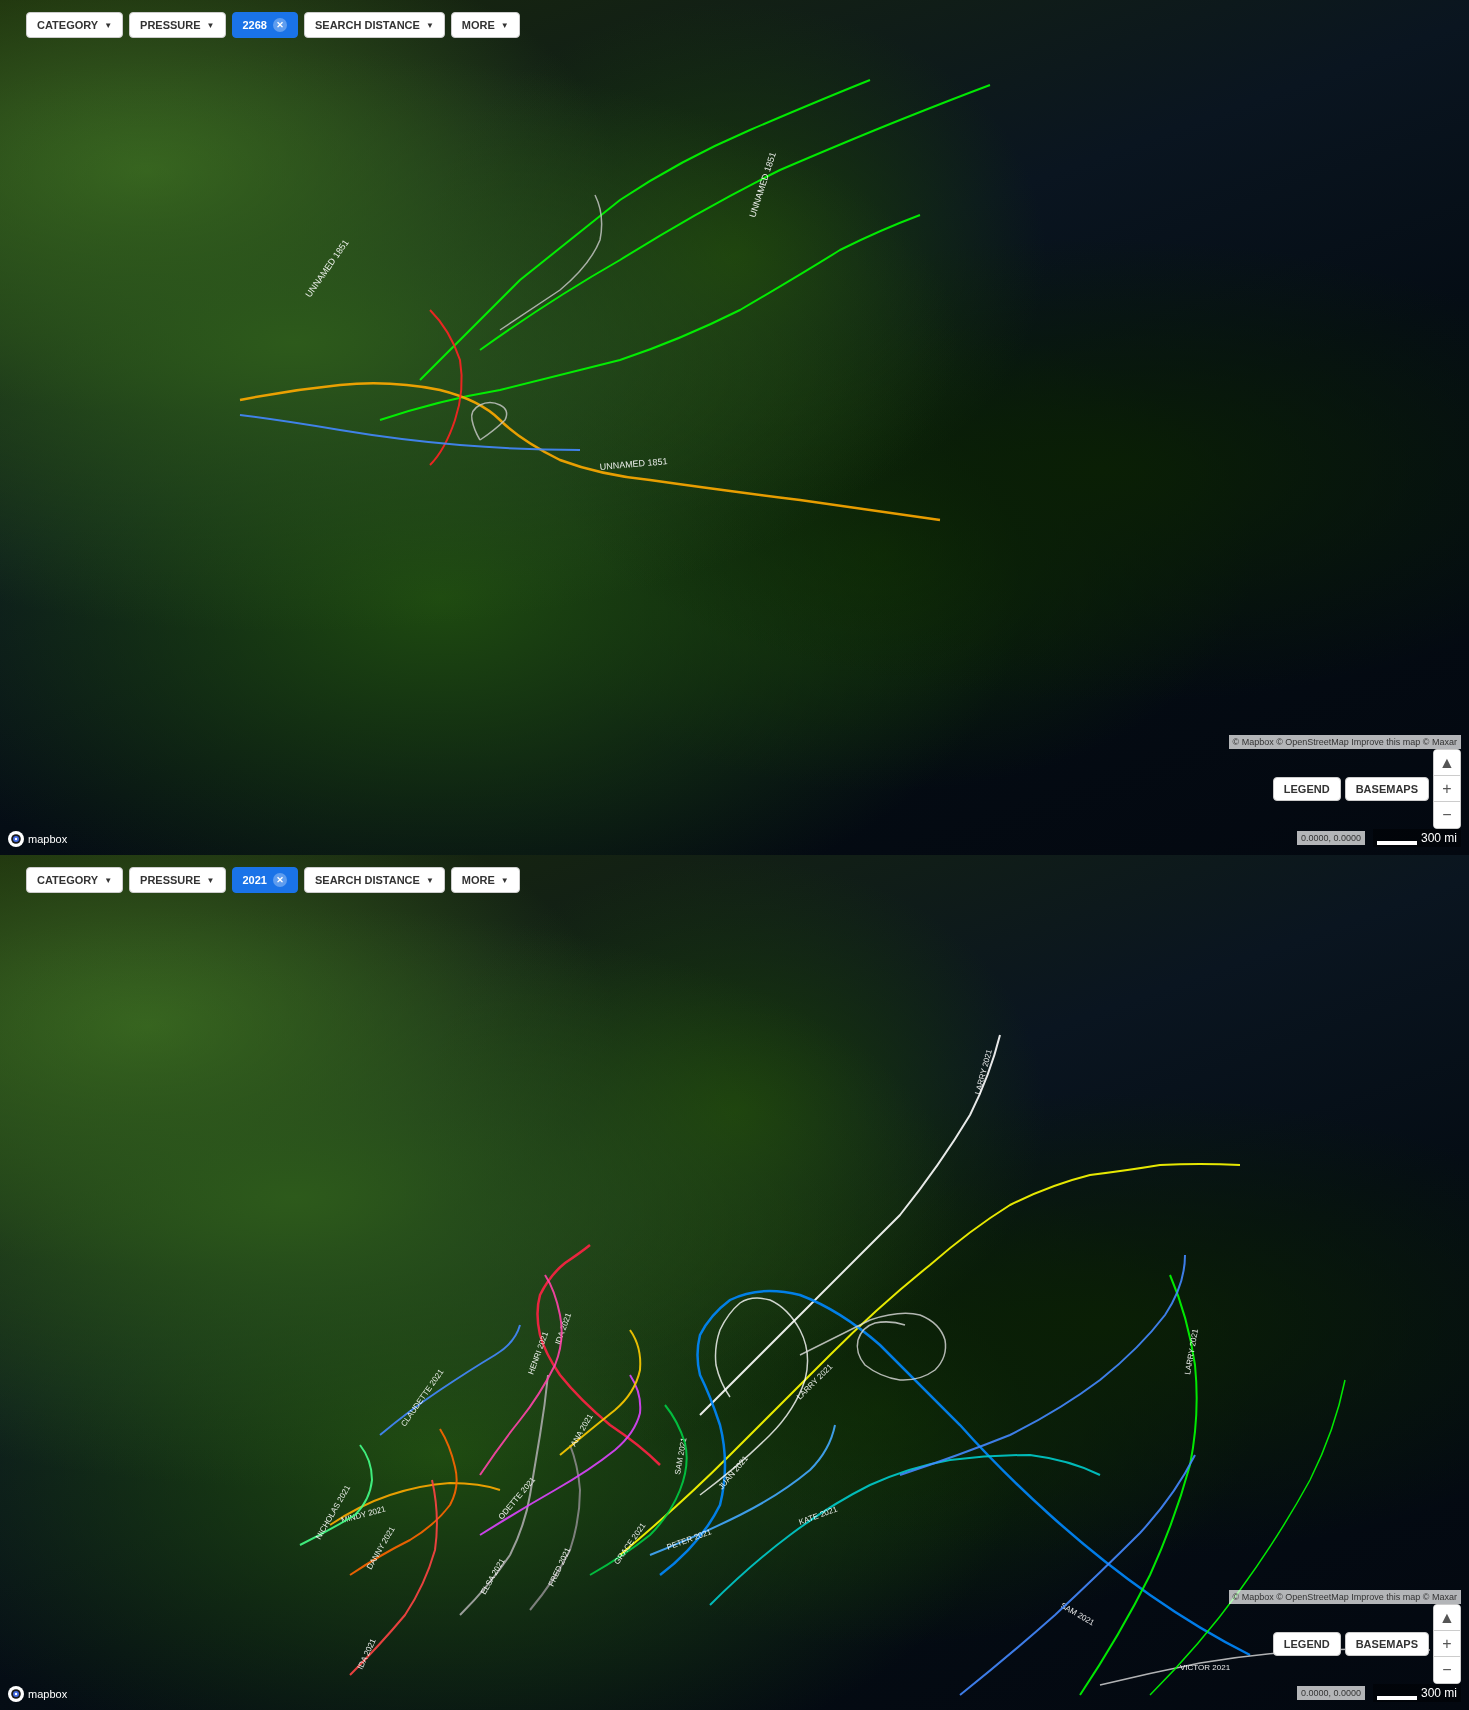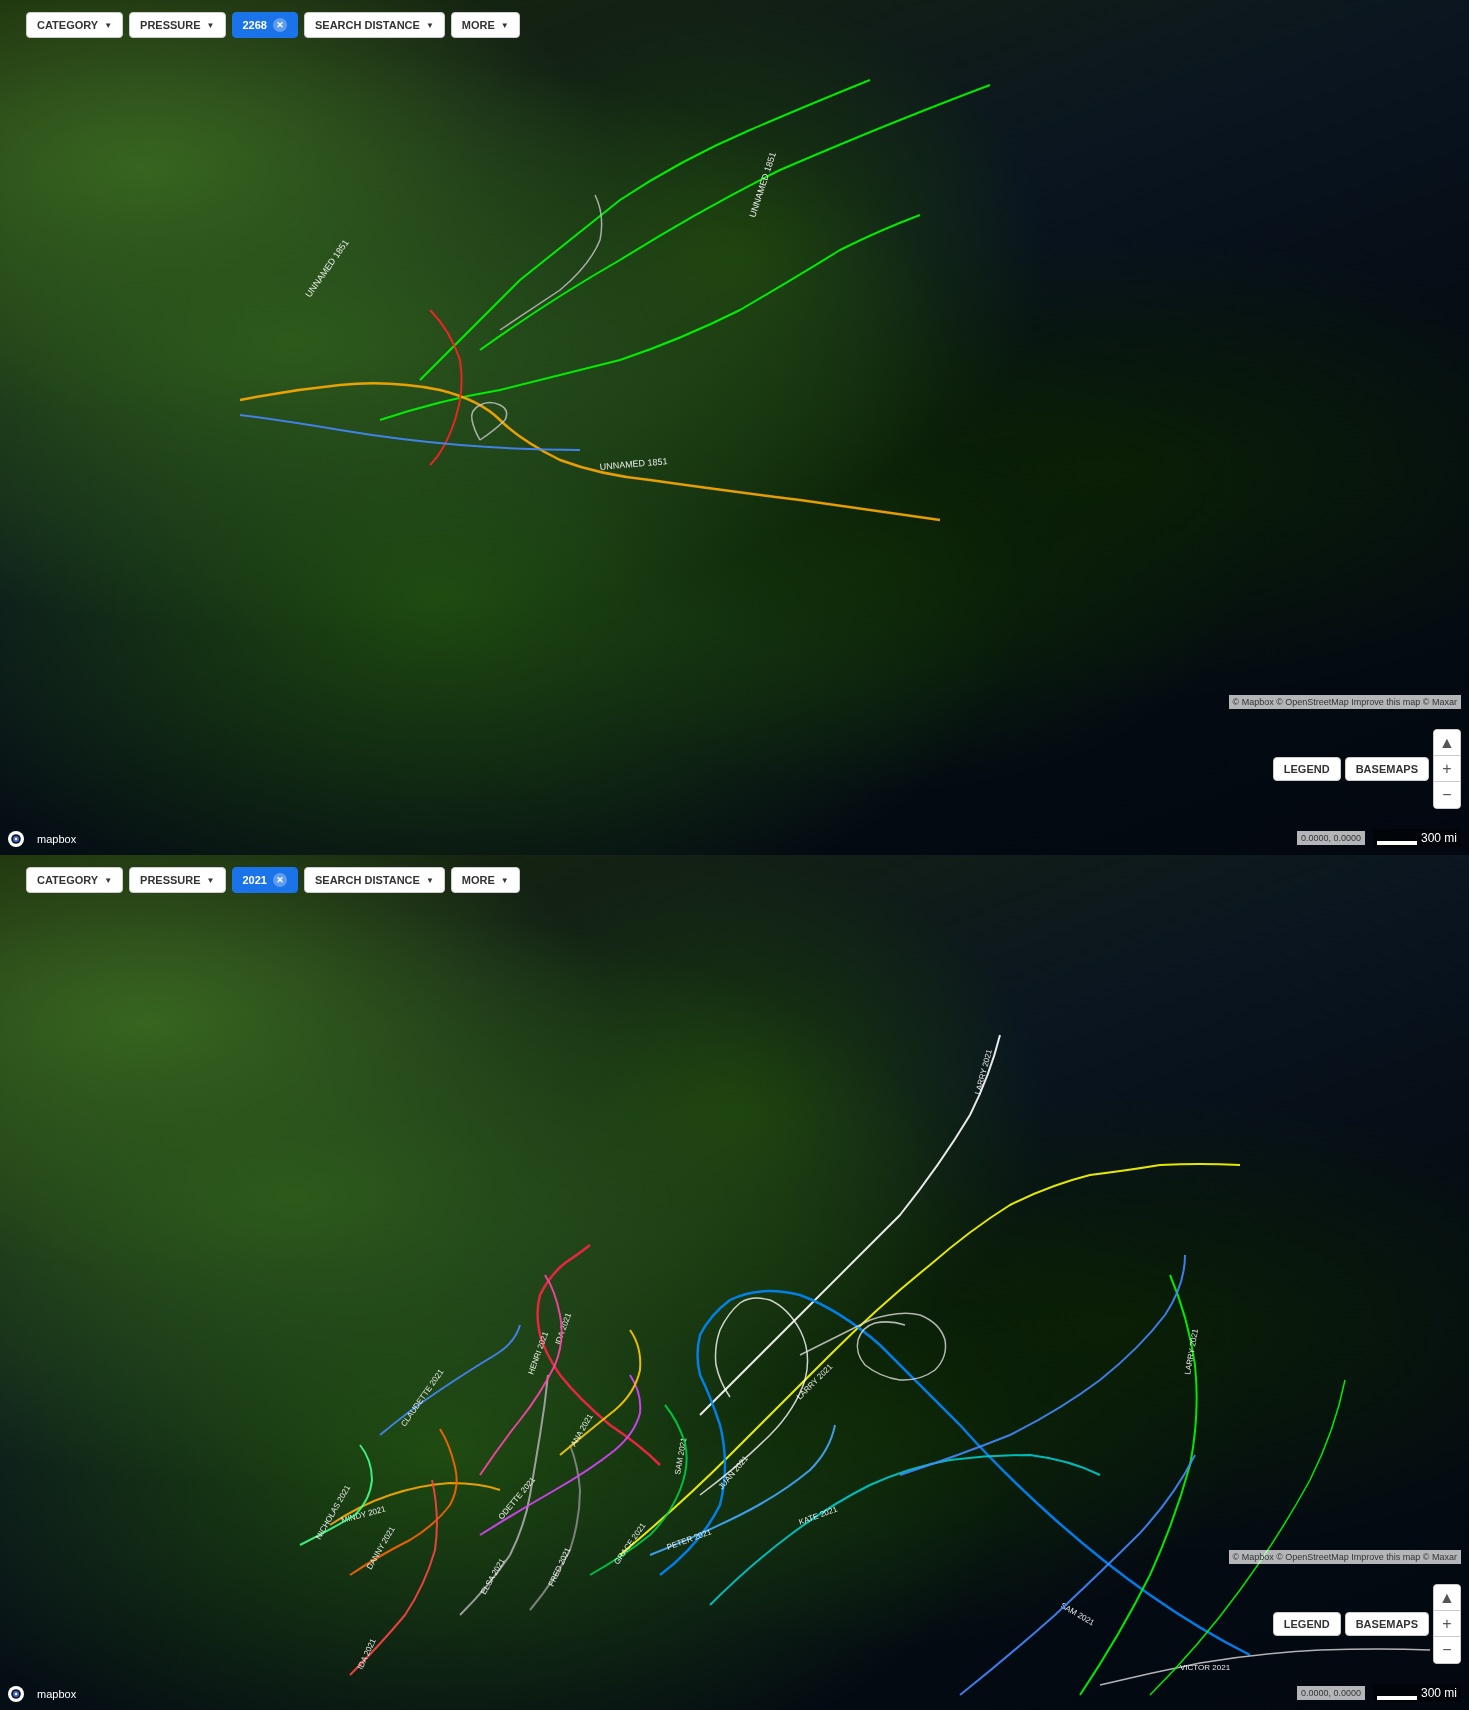--- a/index.html
+++ b/index.html
@@ -90,21 +90,21 @@
       margin-left: 2px;
     }
 
     .bottom-controls {
       position: absolute;
       bottom: 8px;
       right: 8px;
       display: flex;
       flex-direction: column;
       align-items: flex-end;
-      gap: 20px;
+      gap: 0;
       z-index: 10;
     }
 
     .map-buttons {
       display: flex;
       gap: 4px;
       padding-left: 16px;
     }
 
     .map-btn {
@@ -157,21 +157,21 @@
       background: rgba(0,0,0,0.4);
       padding: 2px 4px;
     }
 
     .mapbox-logo {
       position: absolute;
       bottom: 8px;
       left: 8px;
       display: flex;
       align-items: center;
-      gap: 13px;
+      gap: 4px;
       font-size: 11px;
       color: #fff;
       z-index: 10;
     }
 
     .mapbox-logo-circle {
       width: 16px;
       height: 16px;
       border-radius: 50%;
       background: #fff;

